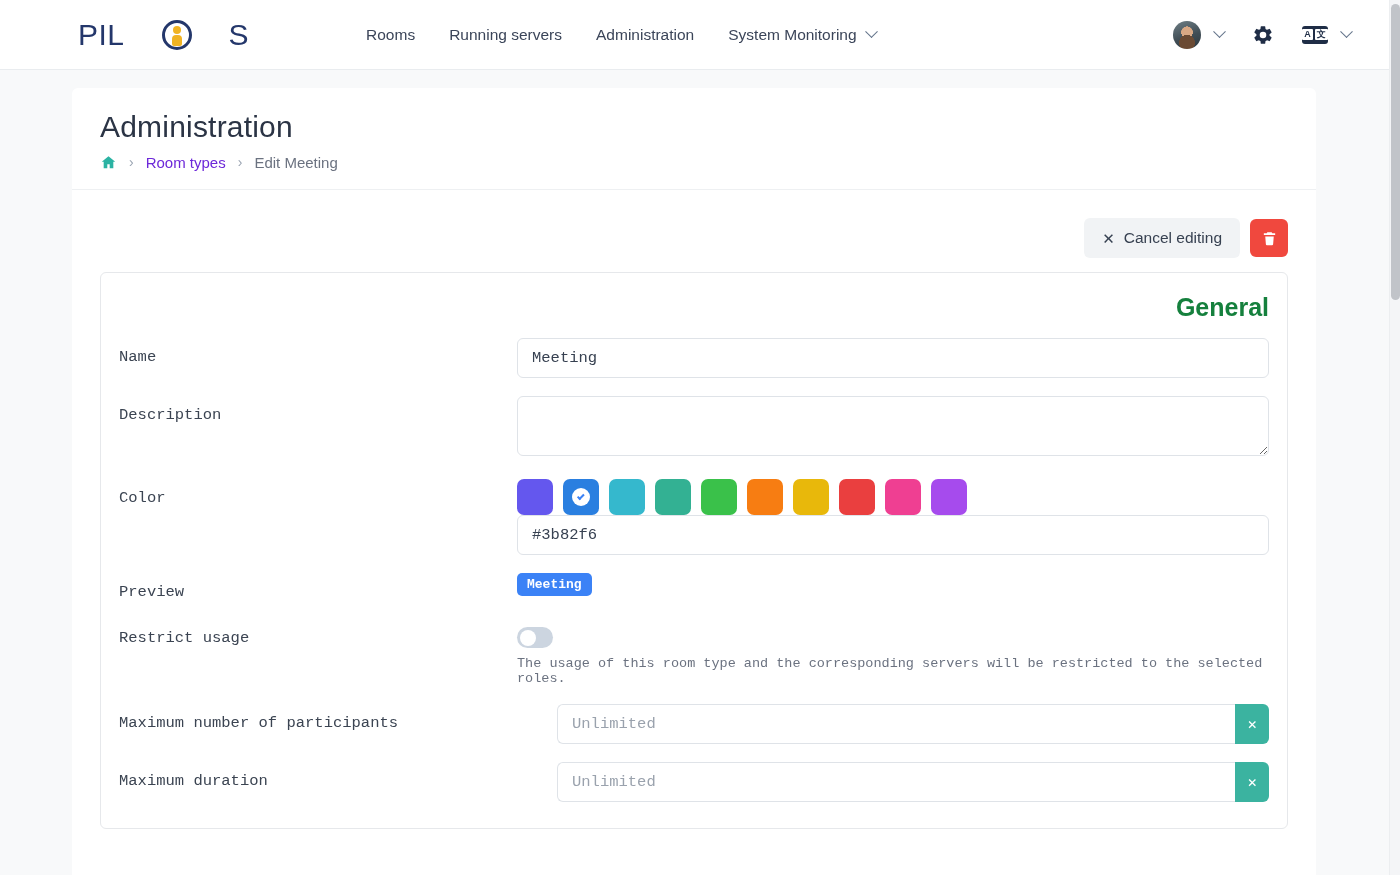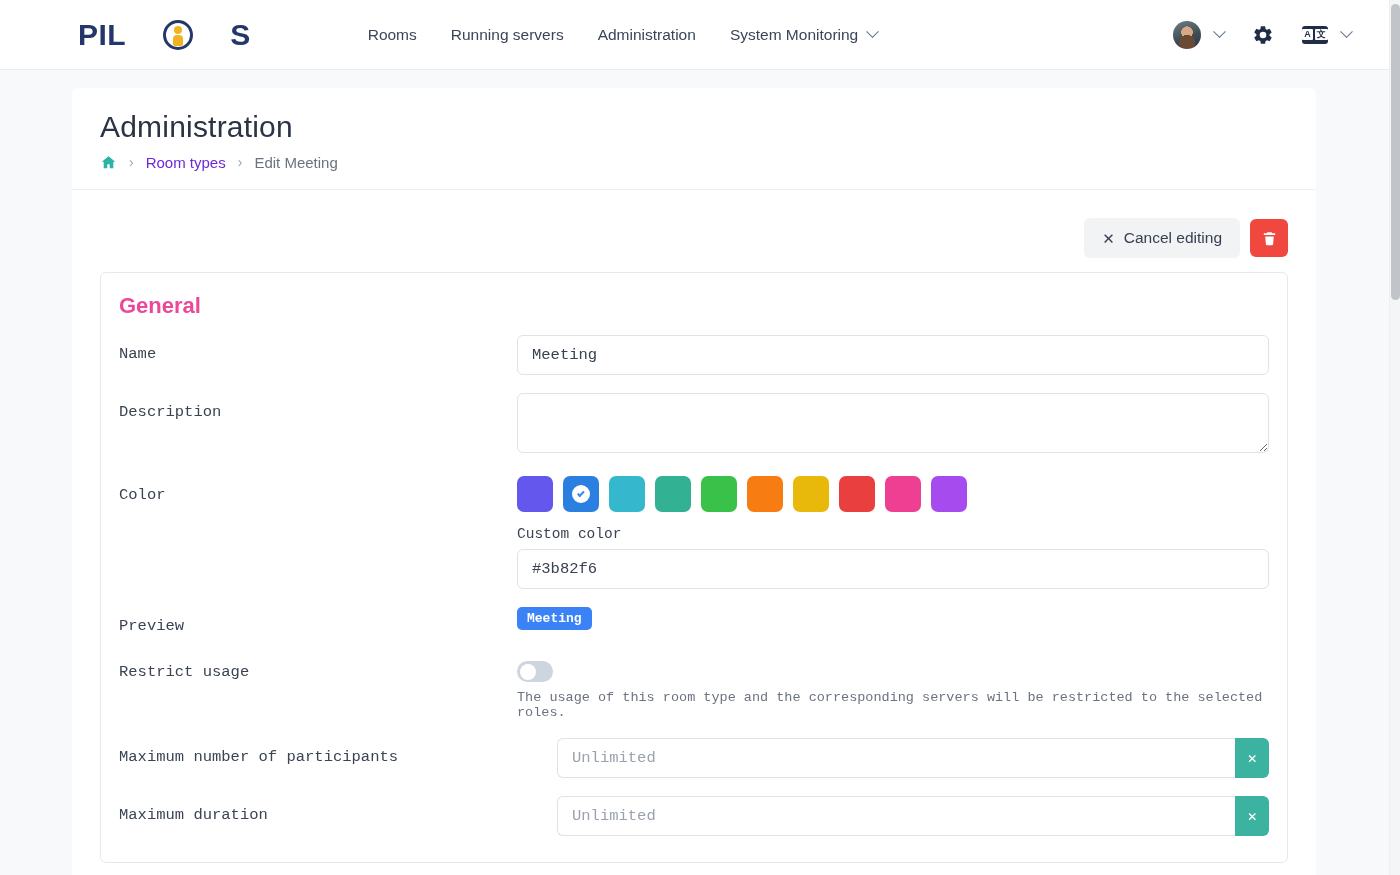--- a/index.html
+++ b/index.html
@@ -18,21 +18,21 @@
     height: 70px;
     background: #ffffff;
     border-bottom: 1px solid #e9ecef;
     display: flex;
     align-items: center;
     padding: 0 28px 0 78px;
     width: 1389px;
   }
   .logo {
     display: flex; align-items: flex-end;
-    font-size: 30px; font-weight: 700;
+    font-size: 30px; font-weight: 400;
     letter-spacing: .5px;
     color: #1f3864;
     line-height: 1;
     gap: 36px;
   }
   .logo .logo-txt-a, .logo .logo-txt-b { color:#24376b; }
   .logo-mark {
     position: relative;
     width: 30px; height: 30px;
     margin: 0 1px;
@@ -189,23 +189,24 @@
   }
 
   
   .panel {
     border: 1px solid #e6e8eb;
     border-radius: 6px;
     padding: 20px 18px 22px 18px;
   }
   h2.panel-title {
     margin: 0 0 16px 0;
-    font-size: 22px;
+    font-size: 25px;
     font-weight: 700;
-    color: #ec4899;
+    color: #15803d;
+    text-align: right;
   }
   .form-row {
     display: flex;
     align-items: flex-start;
     margin-bottom: 18px;
     font-family: Liberation Mono, monospace;
   }
   .form-label {
     width: 398px;
     flex: none;
@@ -460,21 +461,20 @@
               </div>
               <div class="swatch" style="background: rgb(53, 184, 205);"></div>
               <div class="swatch" style="background: rgb(51, 177, 147);"></div>
               <div class="swatch" style="background: rgb(58, 193, 74);"></div>
               <div class="swatch" style="background: rgb(247, 125, 18);"></div>
               <div class="swatch" style="background: rgb(232, 184, 11);"></div>
               <div class="swatch" style="background: rgb(234, 63, 63);"></div>
               <div class="swatch" style="background: rgb(239, 63, 146);"></div>
               <div class="swatch" style="background: rgb(166, 75, 237);"></div>
             </div>
-            <div class="sub-label">Custom color</div>
             <input class="input" type="text" value="#3b82f6" style="">
           </div>
         </div>
 
         <div class="form-row">
           <div class="form-label">Preview</div>
           <div class="form-field">
             <span class="badge" id="preview-badge" style="background: rgb(59, 130, 246);">Meeting</span>
           </div>
         </div>

